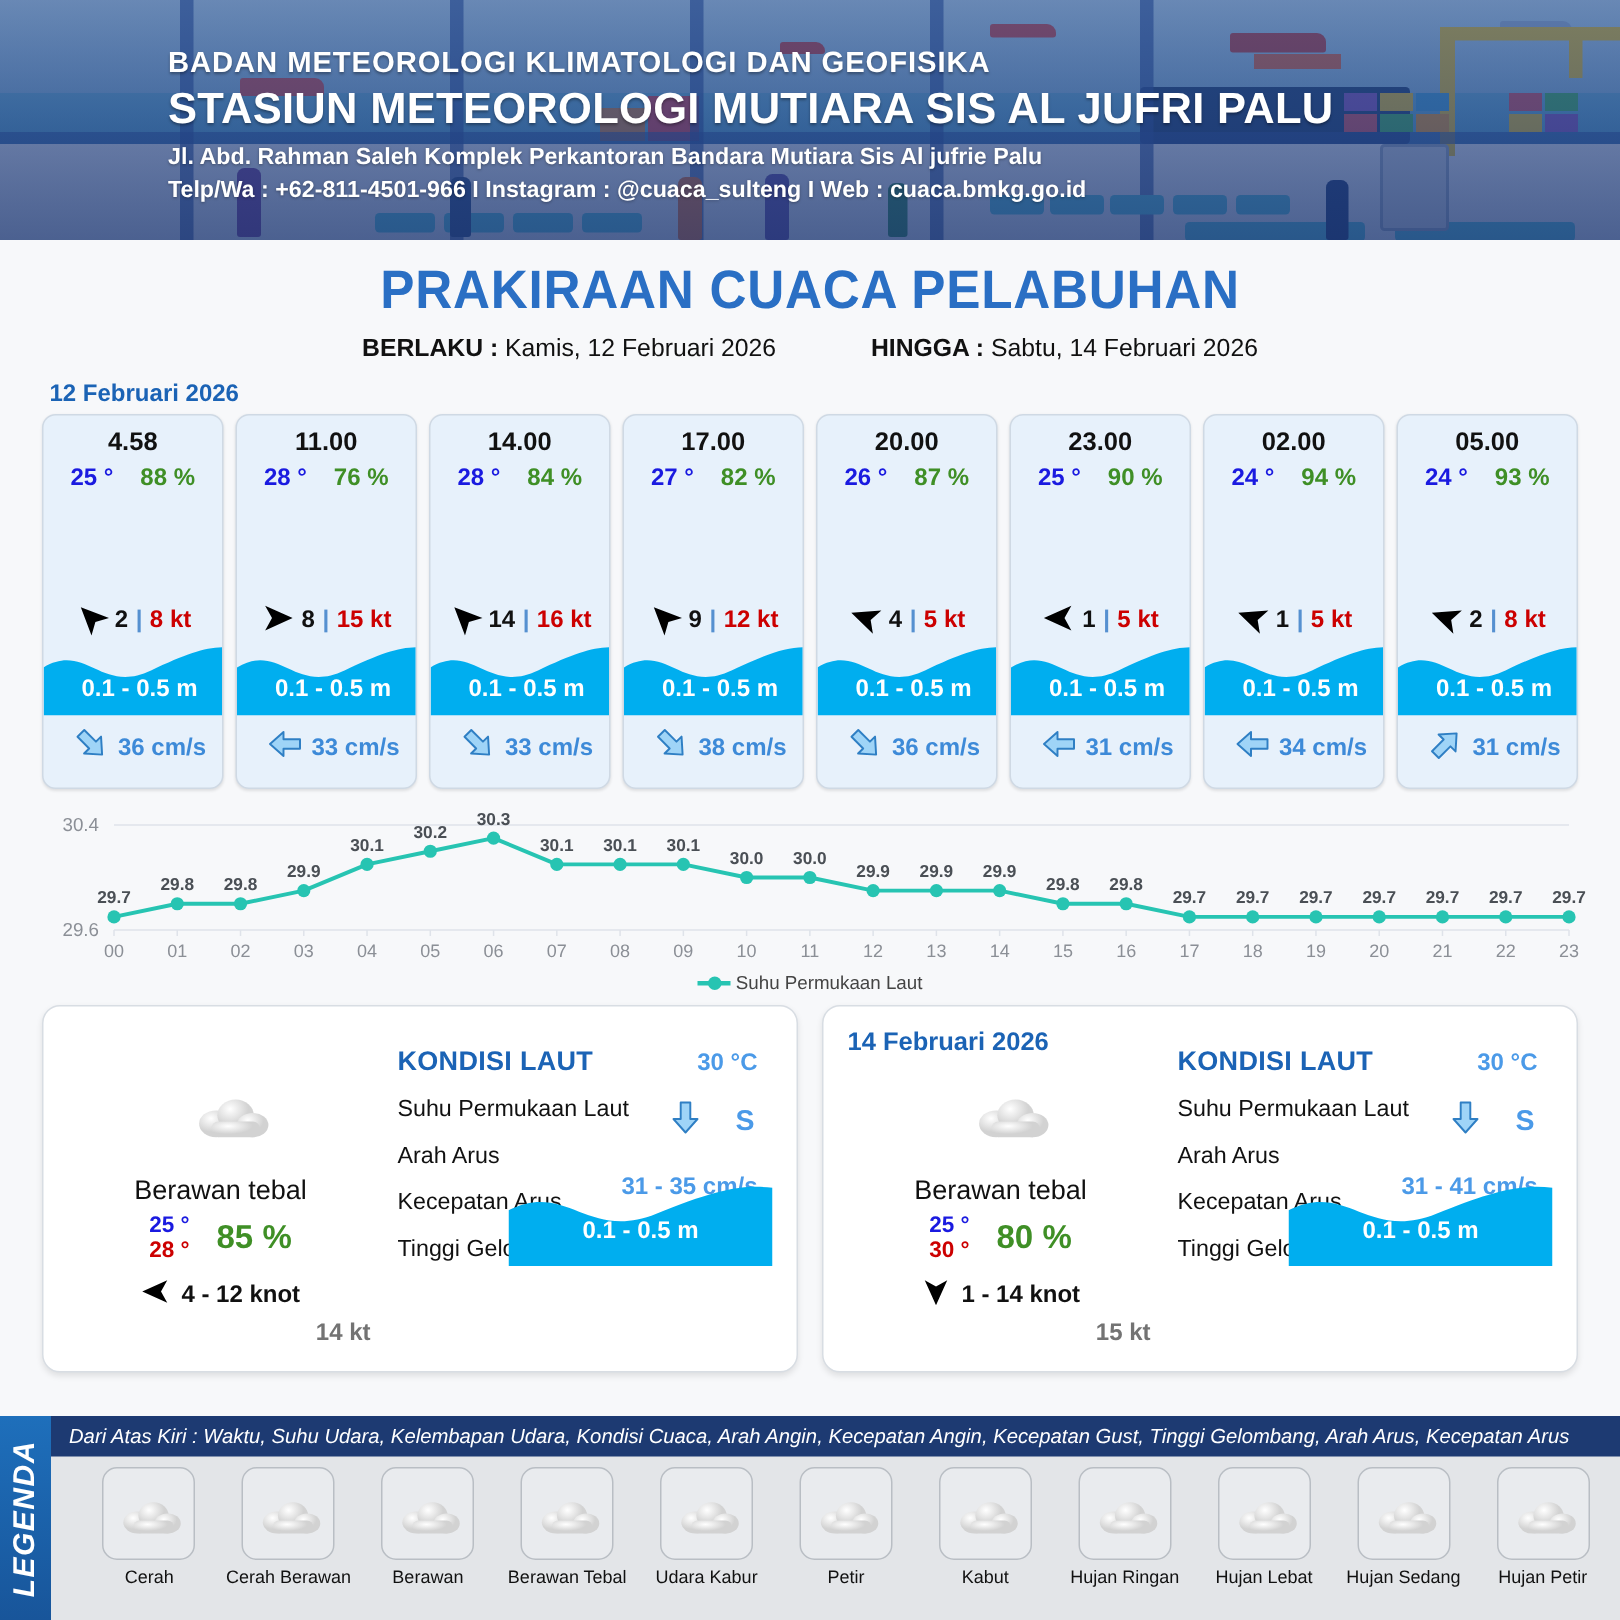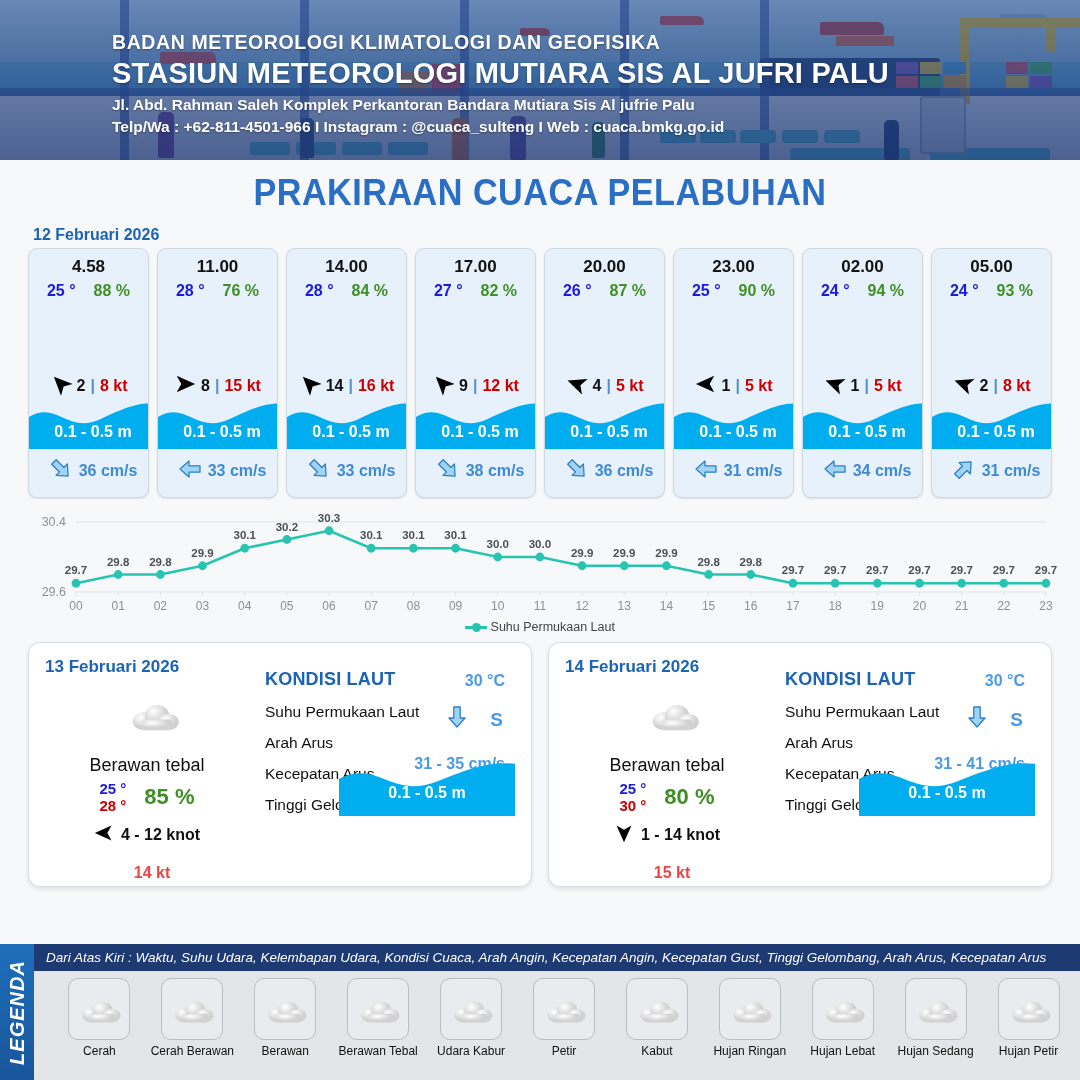--- a/index.html
+++ b/index.html
@@ -108,21 +108,21 @@
   .p-left { position:absolute; left:18px; top:40px; width:200px; }
   .p-ico { height:62px; display:flex; align-items:center; justify-content:center; margin-left:12px; }
   .p-cond { font-size:18px; color:#111; margin-top:10px; text-align:center; }
   .p-tr { display:flex; align-items:center; gap:18px; margin-top:4px; justify-content:center; }
   .p-tcol { display:flex; flex-direction:column; }
   .p-tmin { font-size:15px; font-weight:bold; color:#1a1ae0; }
   .p-tmax { font-size:15px; font-weight:bold; color:#cc0000; }
   .p-hum { font-size:22px; font-weight:bold; color:#3f8f26; }
   .p-wind { display:flex; align-items:center; gap:7px; margin-top:9px; justify-content:center; }
   .p-wind-txt { font-size:16px; font-weight:bold; color:#111; }
-  .p-gust { font-size:16px; font-weight:bold; color:#ef4444; text-align:center; margin-top:17px; margin-left:10px; }
+  .p-gust { font-size:16px; font-weight:bold; color:#737373; text-align:right; margin-top:4px; margin-left:10px; }
   .p-right { position:absolute; left:236px; top:26px; right:14px; }
   .p-title { font-size:18px; font-weight:bold; color:#1b63b5; letter-spacing:.2px; }
   .p-item { font-size:15.5px; color:#111; margin-top:13px; }
   .p-val { position:absolute; font-size:16px; font-weight:bold; color:#4b9ae8; }
   .p-wave { position:absolute; right:2px; bottom:-2px; width:176px; height:58px; }
   .p-wave-txt { position:absolute; right:2px; bottom:12px; width:176px; text-align:center;
     font-size:16px; font-weight:bold; color:#fff; z-index:2; }
 
   
   .legend-wrap { position:absolute; left:0; bottom:0; width:1080px; height:136px; display:flex; }
@@ -211,20 +211,27 @@
   <div class="hdr-text">
     <div class="hdr-l1">BADAN METEOROLOGI KLIMATOLOGI DAN GEOFISIKA</div>
     <div class="hdr-l2">STASIUN METEOROLOGI MUTIARA SIS AL JUFRI PALU</div>
     <div class="hdr-l3">Jl. Abd. Rahman Saleh Komplek Perkantoran Bandara Mutiara Sis Al jufrie Palu</div>
     <div class="hdr-l4">Telp/Wa : +62-811-4501-966  I  Instagram : @cuaca_sulteng  I  Web : cuaca.bmkg.go.id</div>
   </div>
 </div>
 
 <div class="title-wrap">
   <div class="title-main">PRAKIRAAN CUACA PELABUHAN</div>
+  <div class="validity">
+    <span class="lbl">BERLAKU :</span>
+    <span>Kamis, 12 Februari 2026</span>
+    <span class="gap"></span>
+    <span class="lbl">HINGGA :</span>
+    <span>Sabtu, 14 Februari 2026</span>
+  </div>
 </div>
 
 <div class="day-label">12 Februari 2026</div>
 <div class="cards" id="cards">
     <div class="card">
     <div class="c-time">4.58</div>
     <div class="c-row">
       <span class="c-temp">25 °</span>
       <span class="c-hum">88 %</span>
     </div>
@@ -745,21 +752,20 @@
       <text x="1026" y="102" font-size="12" fill="#8b8f96" text-anchor="middle" font-family="Liberation Sans, sans-serif">23</text>
     </svg>
 </div>
 <div class="chart-legend">
   <span class="dot"></span>
   <span>Suhu Permukaan Laut</span>
 </div>
 
 <div class="panels" id="panels">
     <div class="panel">
-    <div class="p-date">13 Februari 2026</div>
     <div class="p-left">
       <div class="p-ico">
           <svg width="68" height="56" viewBox="0 0 70 58">
             <defs>
      <radialGradient id="cwp0" cx="35%" cy="30%">
                 <stop offset="0%" stop-color="#ffffff"></stop>
                 <stop offset="100%" stop-color="#d2d2d2"></stop>
               </radialGradient>
      <radialGradient id="cgp0" cx="35%" cy="30%">
                 <stop offset="0%" stop-color="#ffffff"></stop>

